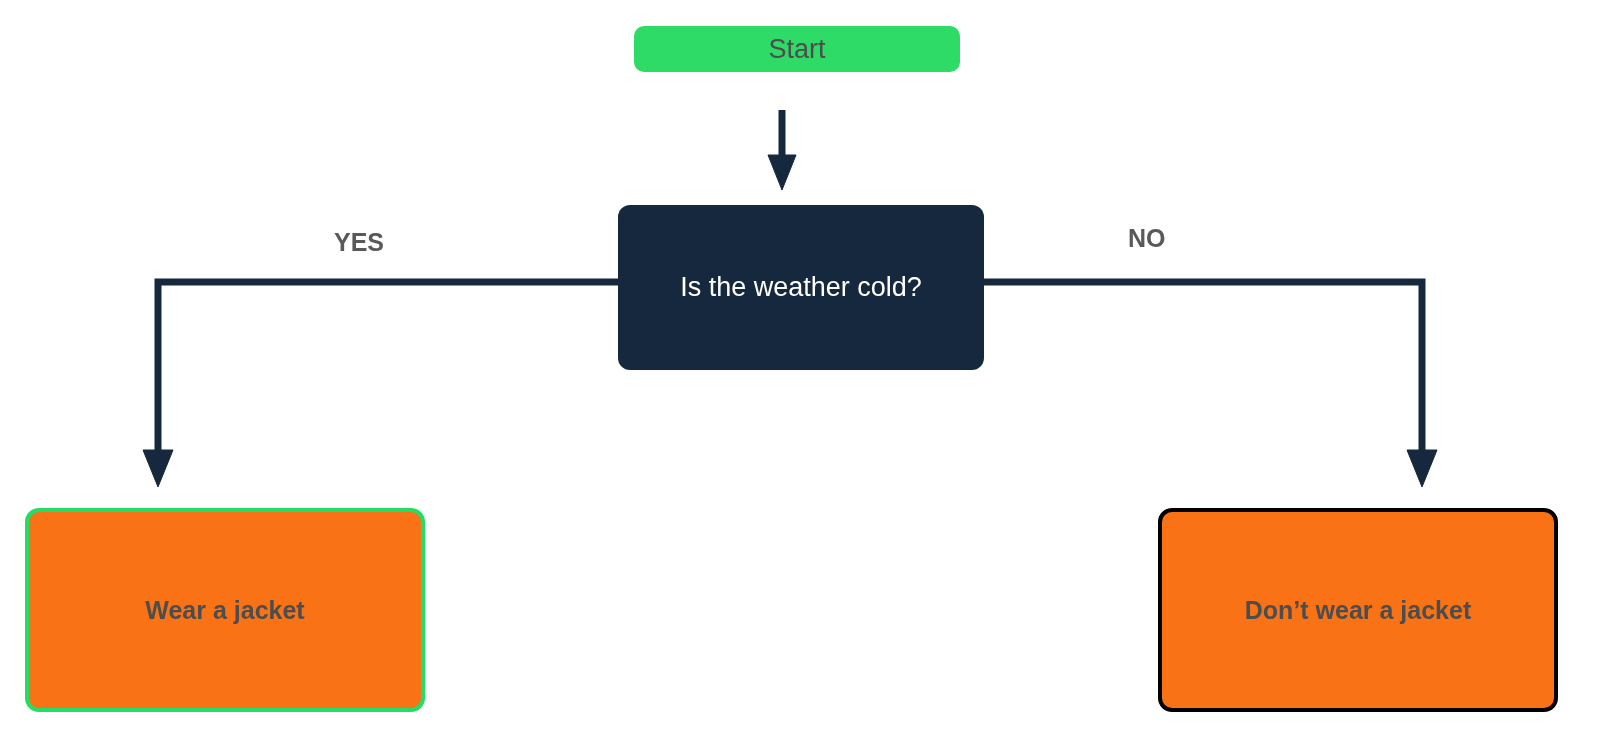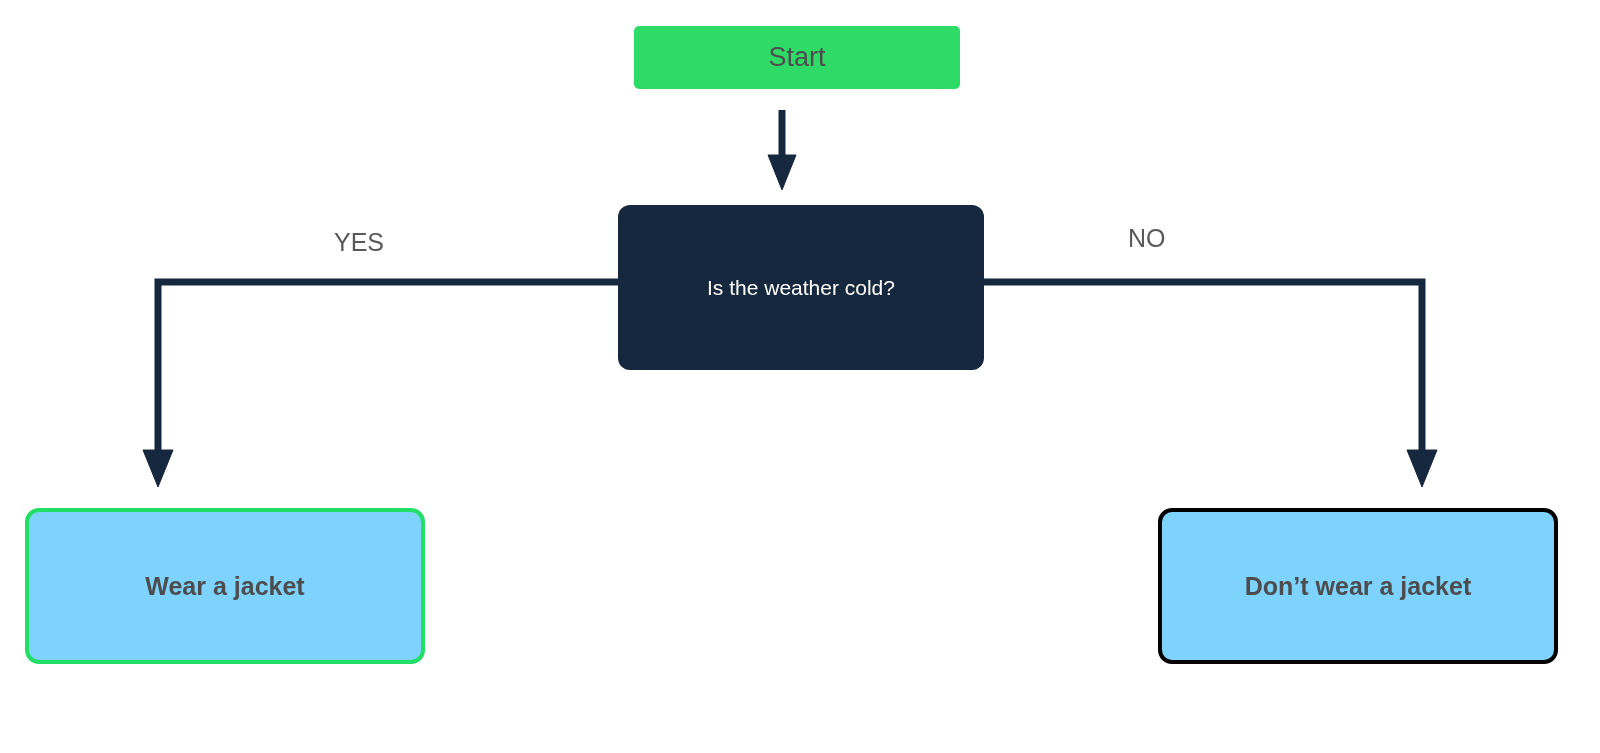--- a/index.html
+++ b/index.html
@@ -29,61 +29,61 @@
     box-sizing: border-box;
     display: flex;
     align-items: center;
     justify-content: center;
     text-align: center;
   }
   .node-start {
     left: 634px;
     top: 26px;
     width: 326px;
-    height: 63px;
+    height: 46px;
     background: #2ddb66;
-    border-radius: 5px;
+    border-radius: 10px;
     color: #4d4d4d;
     font-size: 27px;
     font-weight: 400;
   }
   .node-decision {
     left: 618px;
     top: 205px;
     width: 366px;
     height: 165px;
     background: #16283d;
     border-radius: 12px;
     color: #ffffff;
-    font-size: 21px;
+    font-size: 27px;
     font-weight: 400;
   }
   .node-outcome {
     width: 400px;
-    height: 156px;
+    height: 204px;
     top: 508px;
-    background: #7dd3fc;
+    background: #f97316;
     border-radius: 14px;
     color: #4d4d4d;
     font-size: 25px;
     font-weight: 700;
   }
   .node-yes {
     left: 25px;
     border: 4px solid #22dd66;
   }
   .node-no {
     left: 1158px;
     border: 4px solid #000000;
   }
   .edge-label {
     position: absolute;
     color: #595959;
     font-size: 25px;
-    font-weight: 400;
+    font-weight: 700;
     white-space: nowrap;
   }
   .label-yes {
     left: 334px;
     top: 228px;
   }
   .label-no {
     left: 1128px;
     top: 224px;
   }

